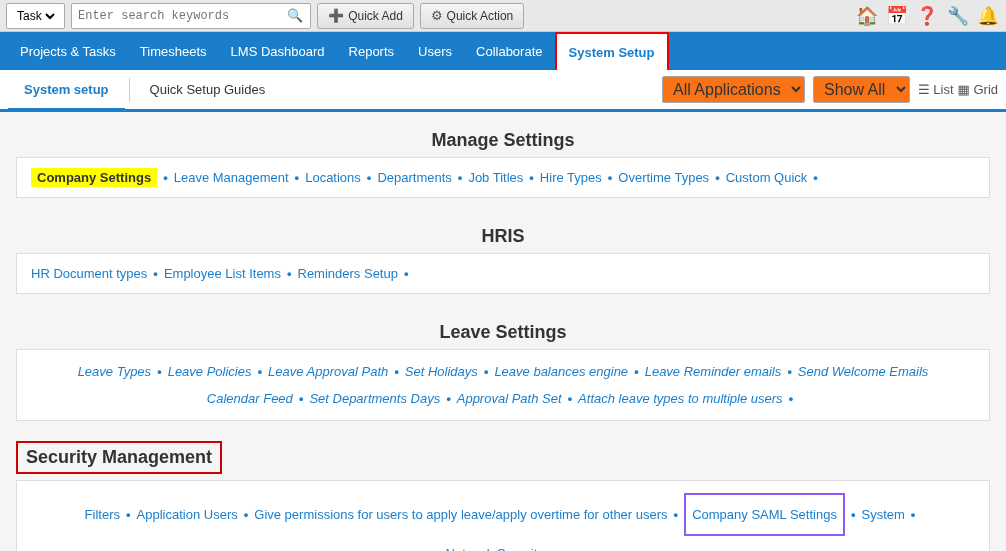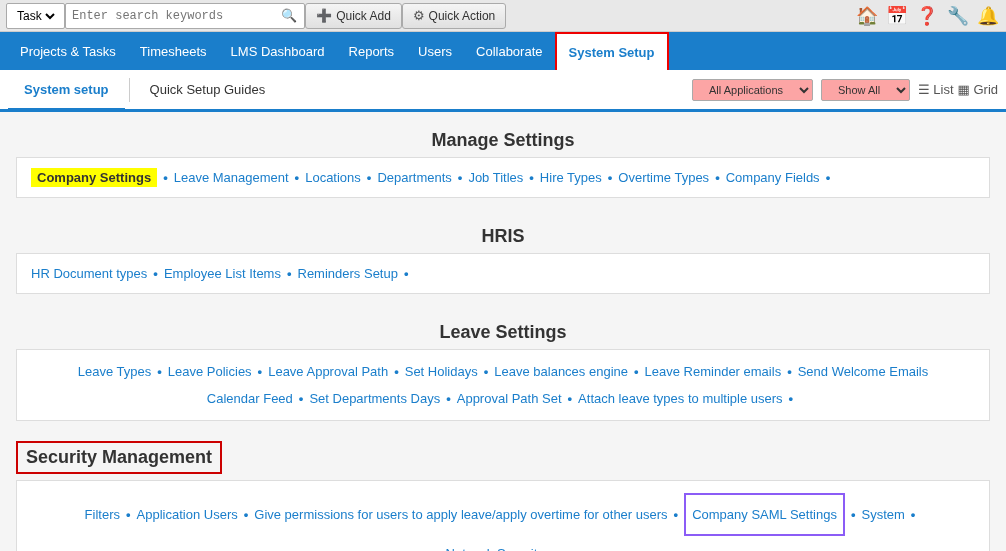--- a/index.html
+++ b/index.html
@@ -5,20 +5,21 @@
     * { box-sizing: border-box; margin: 0; padding: 0; }
     body { font-family: Arial, sans-serif; font-size: 13px; background: #f0f0f0; width: 1006px; }
 
     
     .top-bar {
       display: flex;
       align-items: center;
       background: #e8e8e8;
       border-bottom: 1px solid #ccc;
       padding: 4px 6px;
+      gap: 6px;
       height: 32px;
     }
     .task-select {
       display: flex;
       align-items: center;
       background: #fff;
       border: 1px solid #aaa;
       border-radius: 2px;
       padding: 2px 6px;
       font-size: 12px;
@@ -135,23 +136,23 @@
     }
     .sub-nav .filter-area {
       margin-left: auto;
       display: flex;
       align-items: center;
       gap: 8px;
     }
     .sub-nav select {
       border: 1px solid #aaa;
       border-radius: 2px;
-      padding: 3px 12px;
-      font-size: 11px;
-      background: #fca5a5;
+      padding: 3px 6px;
+      font-size: 16px;
+      background: #f97316;
       color: #333;
       cursor: pointer;
     }
     .view-icons {
       display: flex;
       align-items: flex-start;
       gap: 4px;
       font-size: 13px;
       color: #555;
     }
@@ -227,20 +228,21 @@
       padding: 12px 6px;
       color: #1a7ecb;
       cursor: pointer;
     }
 
     
     .leave-body {
       display: flex;
       flex-direction: column;
       gap: 4px;
+      font-style: italic;
     }
   </style>
 </head>
 <body>
 
 <div class="top-bar">
   <div class="task-select">
     <select>
       <option>Task</option>
     </select>
@@ -310,21 +312,21 @@
       <span class="section-item">Locations</span>
       <span class="dot">•</span>
       <span class="section-item">Departments</span>
       <span class="dot">•</span>
       <span class="section-item">Job Titles</span>
       <span class="dot">•</span>
       <span class="section-item">Hire Types</span>
       <span class="dot">•</span>
       <span class="section-item">Overtime Types</span>
       <span class="dot">•</span>
-      <span class="section-item">Company Fields</span>
+      <span class="section-item">Custom Quick</span>
       <span class="dot">•</span>
     </div>
   </div>
 
   <div class="section">
     <div class="section-title">HRIS</div>
     <div class="section-body">
       <span class="section-item">HR Document types</span>
       <span class="dot">•</span>
       <span class="section-item">Employee List Items</span>

